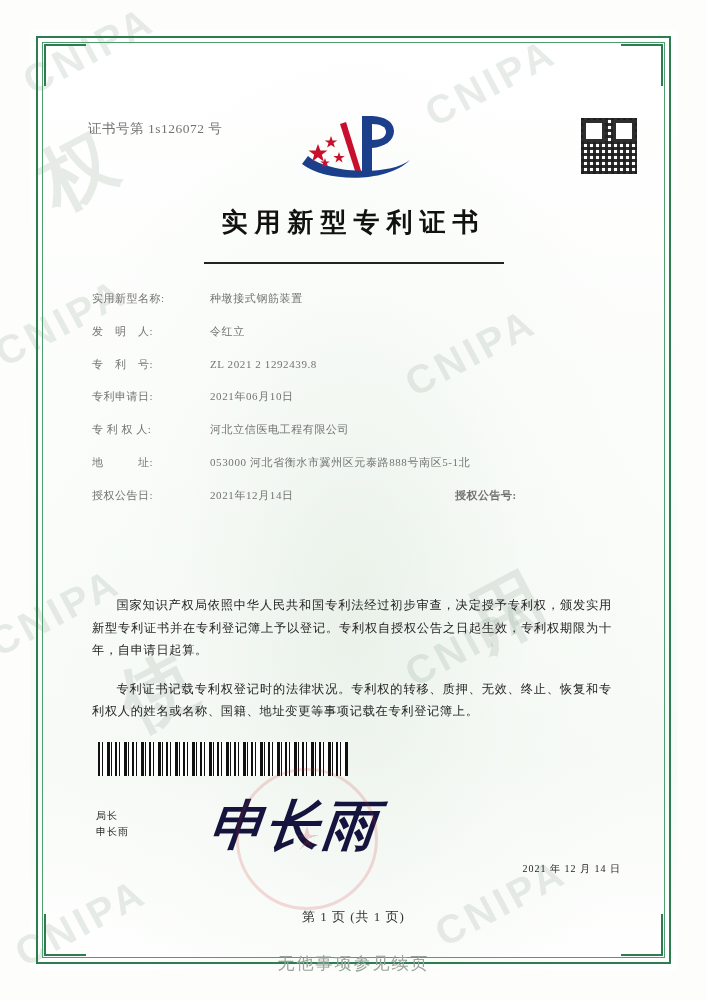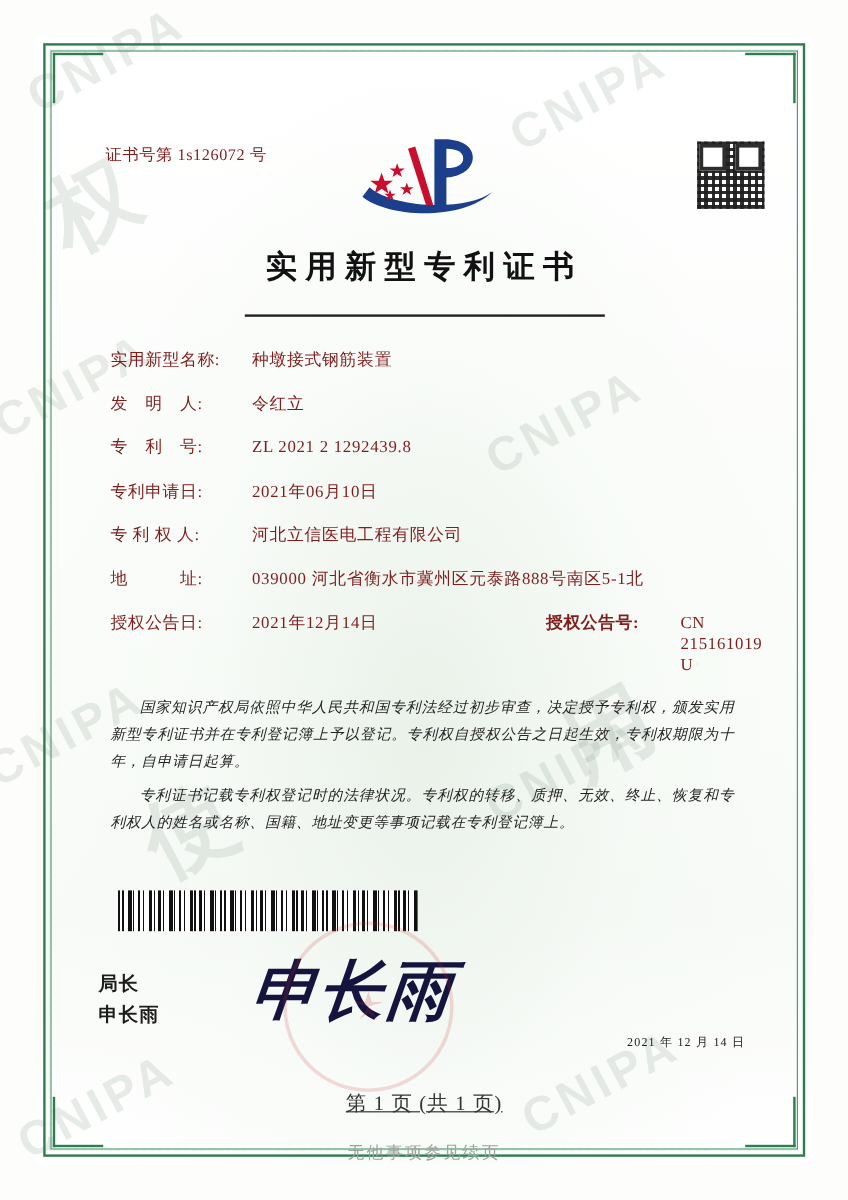--- a/index.html
+++ b/index.html
@@ -106,21 +106,21 @@
   .wm-big1 { left: 40px;  top: 120px; transform: rotate(-28deg); }
   .wm-big2 { left: 470px; top: 560px; transform: rotate(-28deg); }
   .wm-big3 { left: 120px; top: 640px; transform: rotate(-28deg); }
 
   
   .cert-no {
     position: absolute;
     left: 88px; top: 120px;
     font-size: 13.5px;
     letter-spacing: 0.5px;
-    color: #7f1d1d;
+    color: #737373;
     text-align: right;
   }
 
   .qr {
     position: absolute;
     right: 70px; top: 118px;
     width: 56px; height: 56px;
     background-color: #ffffff;
     background-image:
       repeating-linear-gradient(90deg, #111 0 3px, #fff 3px 6px),
@@ -164,22 +164,22 @@
     transform: translateX(-50%);
     width: 300px; height: 2px;
     background: #222;
   }
 
   
   .fields {
     position: absolute;
     left: 92px; top: 292px;
     width: 530px;
-    font-size: 14px;
-    color: #7f1d1d;
+    font-size: 11px;
+    color: #737373;
   }
   .frow {
     display: flex;
     align-items: baseline;
     margin-bottom: 19px;
     line-height: 1.25;
   }
   .flabel {
     width: 118px;
     flex: 0 0 118px;
@@ -204,43 +204,42 @@
   .body-text {
     position: absolute;
     left: 92px; top: 578px;
     width: 520px;
     font-size: 12.2px;
     line-height: 1.85;
     letter-spacing: 0.7px;
     color: #242424;
     text-align: justify;
   }
-  .body-text p { margin: 0 0 6px 0; text-indent: 2em; font-style: italic; }
+  .body-text p { margin: 16px 0 6px 0; text-indent: 2em; }
 
   
   .barcode {
     position: absolute;
     left: 98px; top: 742px;
     width: 250px; height: 34px;
     background-image: repeating-linear-gradient(
       90deg,
       #111 0 2px, #fff 2px 4px, #111 4px 5px, #fff 5px 9px,
       #111 9px 12px, #fff 12px 13px, #111 13px 14px, #fff 14px 17px
     );
   }
 
   
   .sig-label {
     position: absolute;
-    left: 82px; top: 808px;
-    font-size: 16px;
+    left: 96px; top: 808px;
+    font-size: 10px;
     line-height: 1.6;
     letter-spacing: 1px;
     color: #1d1d1d;
-    font-weight: bold;
   }
   .sig-script {
     position: absolute;
     left: 210px; top: 790px;
     font-size: 54px;
     font-family: "Liberation Serif", serif;
     font-style: italic;
     font-weight: bold;
     color: #15143f;
     letter-spacing: 2px;
@@ -276,31 +275,30 @@
                      rgba(198,40,40,0.35) 80% 100%);
     clip-path: polygon(50% 0%, 61% 35%, 98% 35%, 68% 57%, 79% 91%, 50% 70%, 21% 91%, 32% 57%, 2% 35%, 39% 35%);
   }
 
   
   .page-num {
     position: absolute;
     left: 0; right: 0;
     top: 908px;
     text-align: center;
-    font-size: 17px;
+    font-size: 13px;
     letter-spacing: 1px;
     color: #333;
-    text-decoration: underline;
   }
   .footnote {
     position: absolute;
     left: 0; right: 0;
     top: 952px;
     text-align: center;
-    font-size: 14px;
+    font-size: 17px;
     letter-spacing: 2px;
     color: #9aa39c;
   }
 </style>
 </head>
 <body>
 
 <div class="page">
 
   <div class="paper-wash"></div>
@@ -373,28 +371,27 @@
       <div class="fvalue">2021年06月10日</div>
     </div>
 
     <div class="frow">
       <div class="flabel">专 利 权 人:</div>
       <div class="fvalue">河北立信医电工程有限公司</div>
     </div>
 
     <div class="frow">
       <div class="flabel">地　　　址:</div>
-      <div class="fvalue">039000 河北省衡水市冀州区元泰路888号南区5-1北</div>
+      <div class="fvalue">053000 河北省衡水市冀州区元泰路888号南区5-1北</div>
     </div>
 
     <div class="frow dual">
       <div class="flabel">授权公告日:</div>
       <div class="fvalue">2021年12月14日</div>
       <div class="flabel2">授权公告号:</div>
-      <div class="fvalue2">CN 215161019 U</div>
     </div>
 
   </div>
 
   <div class="body-text">
     <p>国家知识产权局依照中华人民共和国专利法经过初步审查，决定授予专利权，颁发实用新型专利证书并在专利登记簿上予以登记。专利权自授权公告之日起生效，专利权期限为十年，自申请日起算。</p>
     <p>专利证书记载专利权登记时的法律状况。专利权的转移、质押、无效、终止、恢复和专利权人的姓名或名称、国籍、地址变更等事项记载在专利登记簿上。</p>
   </div>
 
   <div class="barcode"></div>

